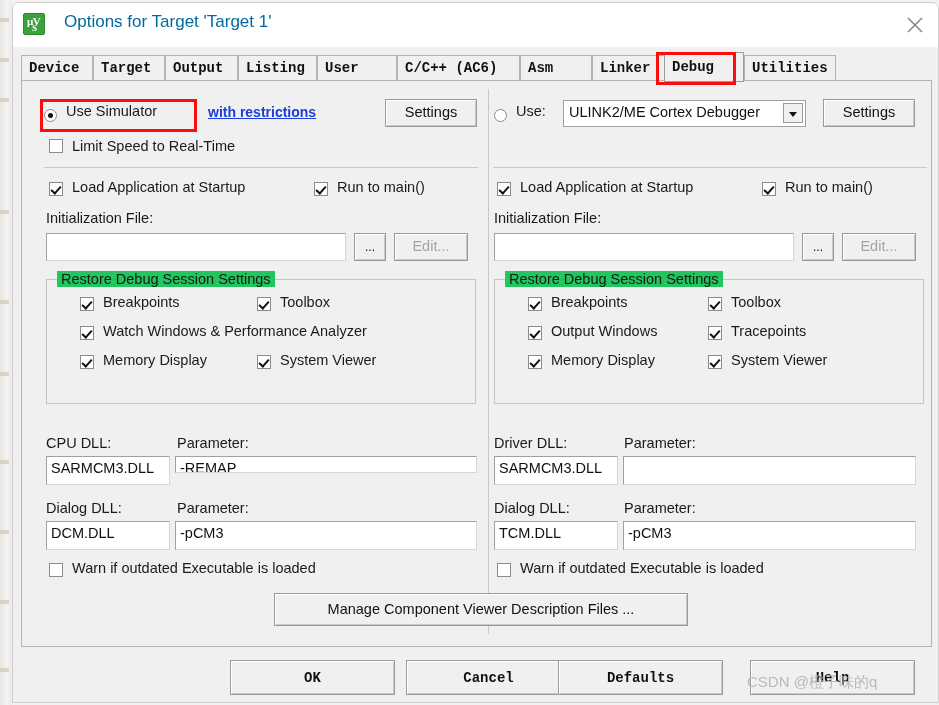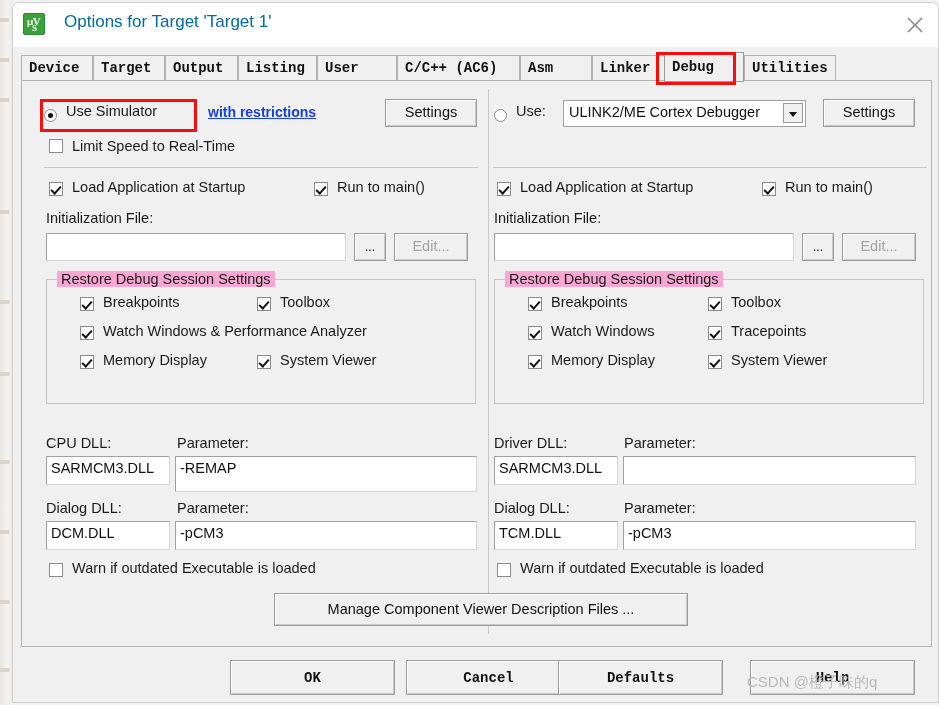--- a/index.html
+++ b/index.html
@@ -277,21 +277,21 @@
 
   
   .groupbox {
     position: absolute;
     border: 1px solid #c4c4c4;
     box-sizing: border-box;
   }
   .groupbox > .gb-title {
     position: absolute;
     left: 10px; top: -9px;
-    background: #f9a8d4;
+    background: #22c55e;
     padding: 0 4px;
     font-size: 14.5px;
     color: #1a1a1a;
     white-space: nowrap;
   }
 
   
   .annot {
     position: absolute;
     border: 3px solid #fb0d0d;
@@ -399,21 +399,21 @@
       <div class="check on" style="left:58px; top:245px;"></div>
       <div class="lbl" style="left:81px; top:242px;">Watch Windows &amp; Performance Analyzer</div>
       <div class="check on" style="left:58px; top:274px;"></div>
       <div class="lbl" style="left:81px; top:271px;">Memory Display</div>
       <div class="check on" style="left:235px; top:274px;"></div>
       <div class="lbl" style="left:258px; top:271px;">System Viewer</div>
 
       <div class="lbl" style="left:24px; top:354px;">CPU DLL:</div>
       <div class="lbl" style="left:155px; top:354px;">Parameter:</div>
       <div class="field" style="left:24px; top:375px; width:124px; height:29px;">SARMCM3.DLL</div>
-      <div class="field" style="left:153px; top:375px; width:302px; height:36px;">-REMAP</div>
+      <div class="field" style="left:153px; top:375px; width:302px; height:17px;">-REMAP</div>
 
       <div class="lbl" style="left:24px; top:419px;">Dialog DLL:</div>
       <div class="lbl" style="left:155px; top:419px;">Parameter:</div>
       <div class="field" style="left:24px; top:440px; width:124px; height:29px;">DCM.DLL</div>
       <div class="field" style="left:153px; top:440px; width:302px; height:29px;">-pCM3</div>
 
       <div class="check" style="left:27px; top:482px;"></div>
       <div class="lbl" style="left:50px; top:479px;">Warn if outdated Executable is loaded</div>
 
       <div class="radio" style="left:472px; top:28px;"></div>
@@ -437,21 +437,21 @@
       <div class="btn dim" style="left:820px; top:152px; width:74px; height:28px; padding-top:4px;">Edit...</div>
 
       <div class="groupbox" style="left:472px; top:198px; width:430px; height:125px;">
         <div class="gb-title">Restore Debug Session Settings</div>
       </div>
       <div class="check on" style="left:506px; top:216px;"></div>
       <div class="lbl" style="left:529px; top:213px;">Breakpoints</div>
       <div class="check on" style="left:686px; top:216px;"></div>
       <div class="lbl" style="left:709px; top:213px;">Toolbox</div>
       <div class="check on" style="left:506px; top:245px;"></div>
-      <div class="lbl" style="left:529px; top:242px;">Watch Windows</div>
+      <div class="lbl" style="left:529px; top:242px;">Output Windows</div>
       <div class="check on" style="left:686px; top:245px;"></div>
       <div class="lbl" style="left:709px; top:242px;">Tracepoints</div>
       <div class="check on" style="left:506px; top:274px;"></div>
       <div class="lbl" style="left:529px; top:271px;">Memory Display</div>
       <div class="check on" style="left:686px; top:274px;"></div>
       <div class="lbl" style="left:709px; top:271px;">System Viewer</div>
 
       <div class="lbl" style="left:472px; top:354px;">Driver DLL:</div>
       <div class="lbl" style="left:602px; top:354px;">Parameter:</div>
       <div class="field" style="left:472px; top:375px; width:124px; height:29px;">SARMCM3.DLL</div>

